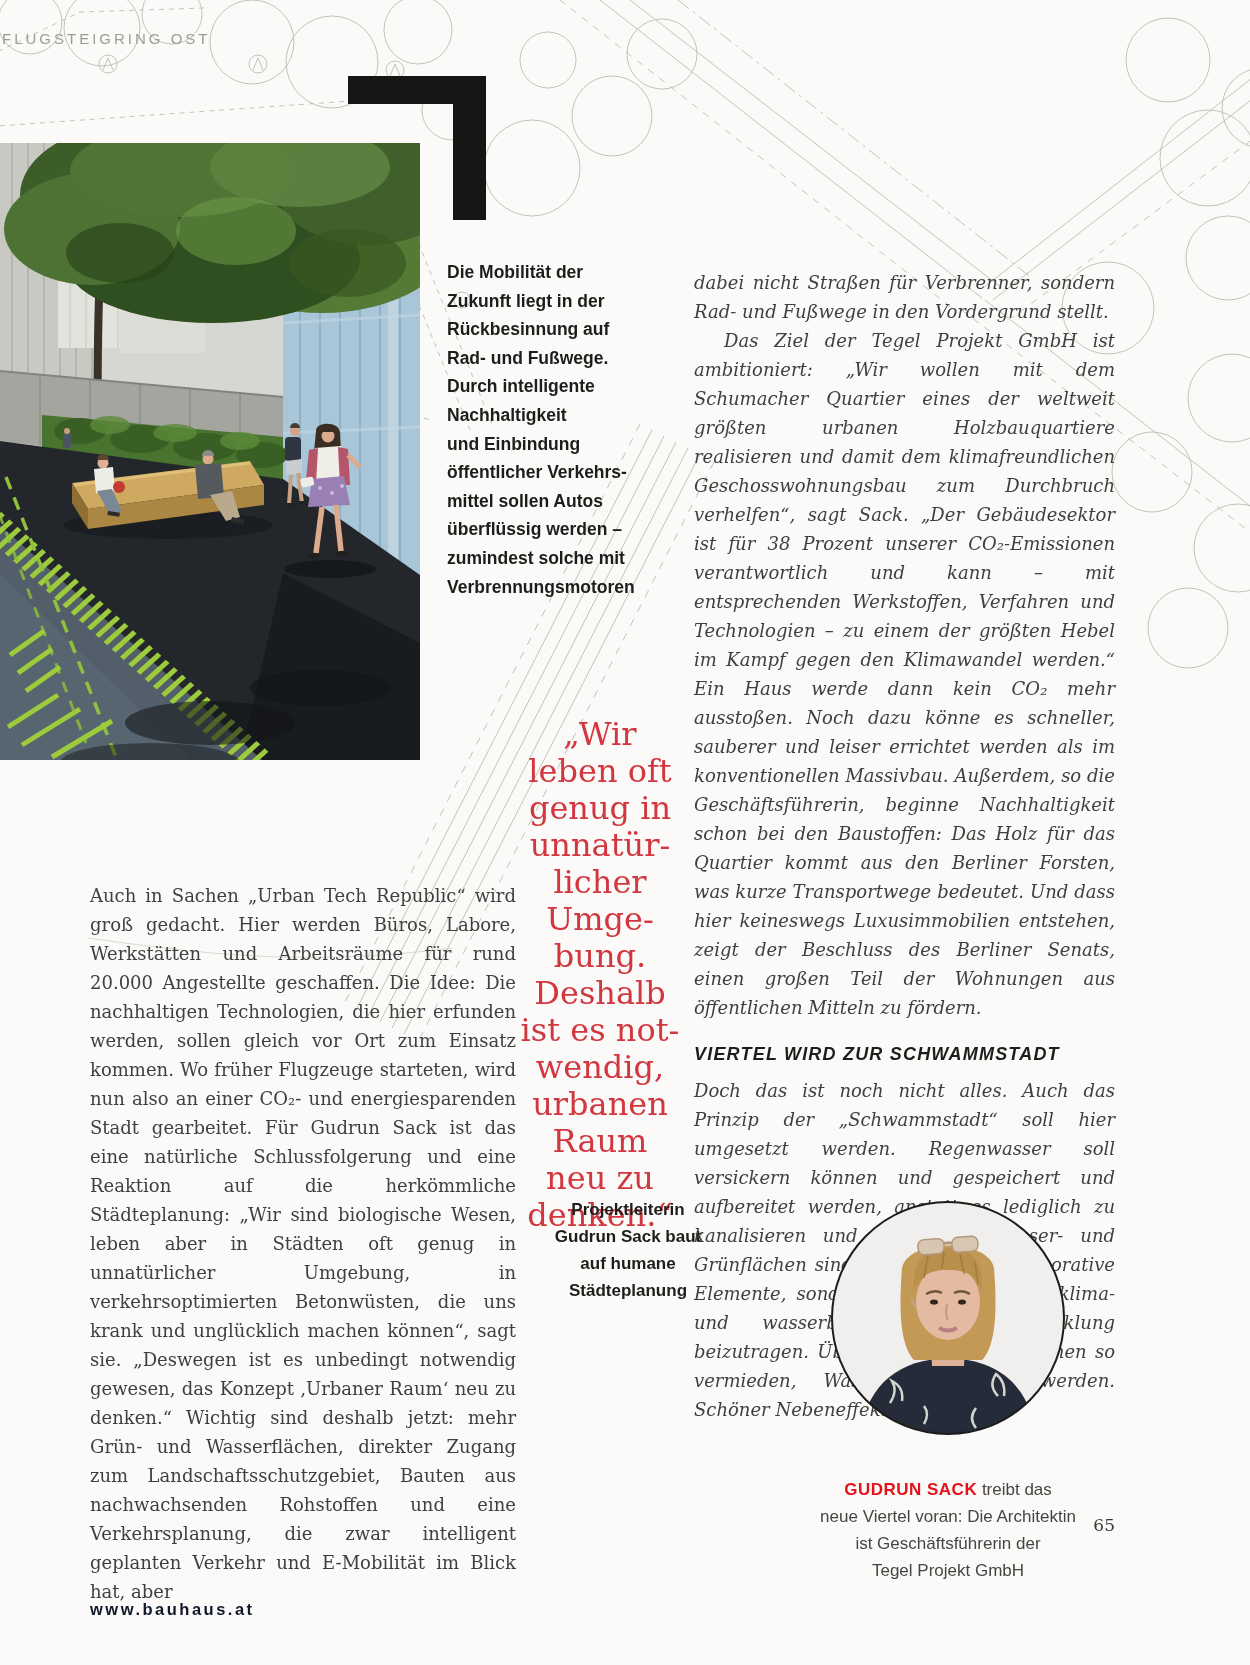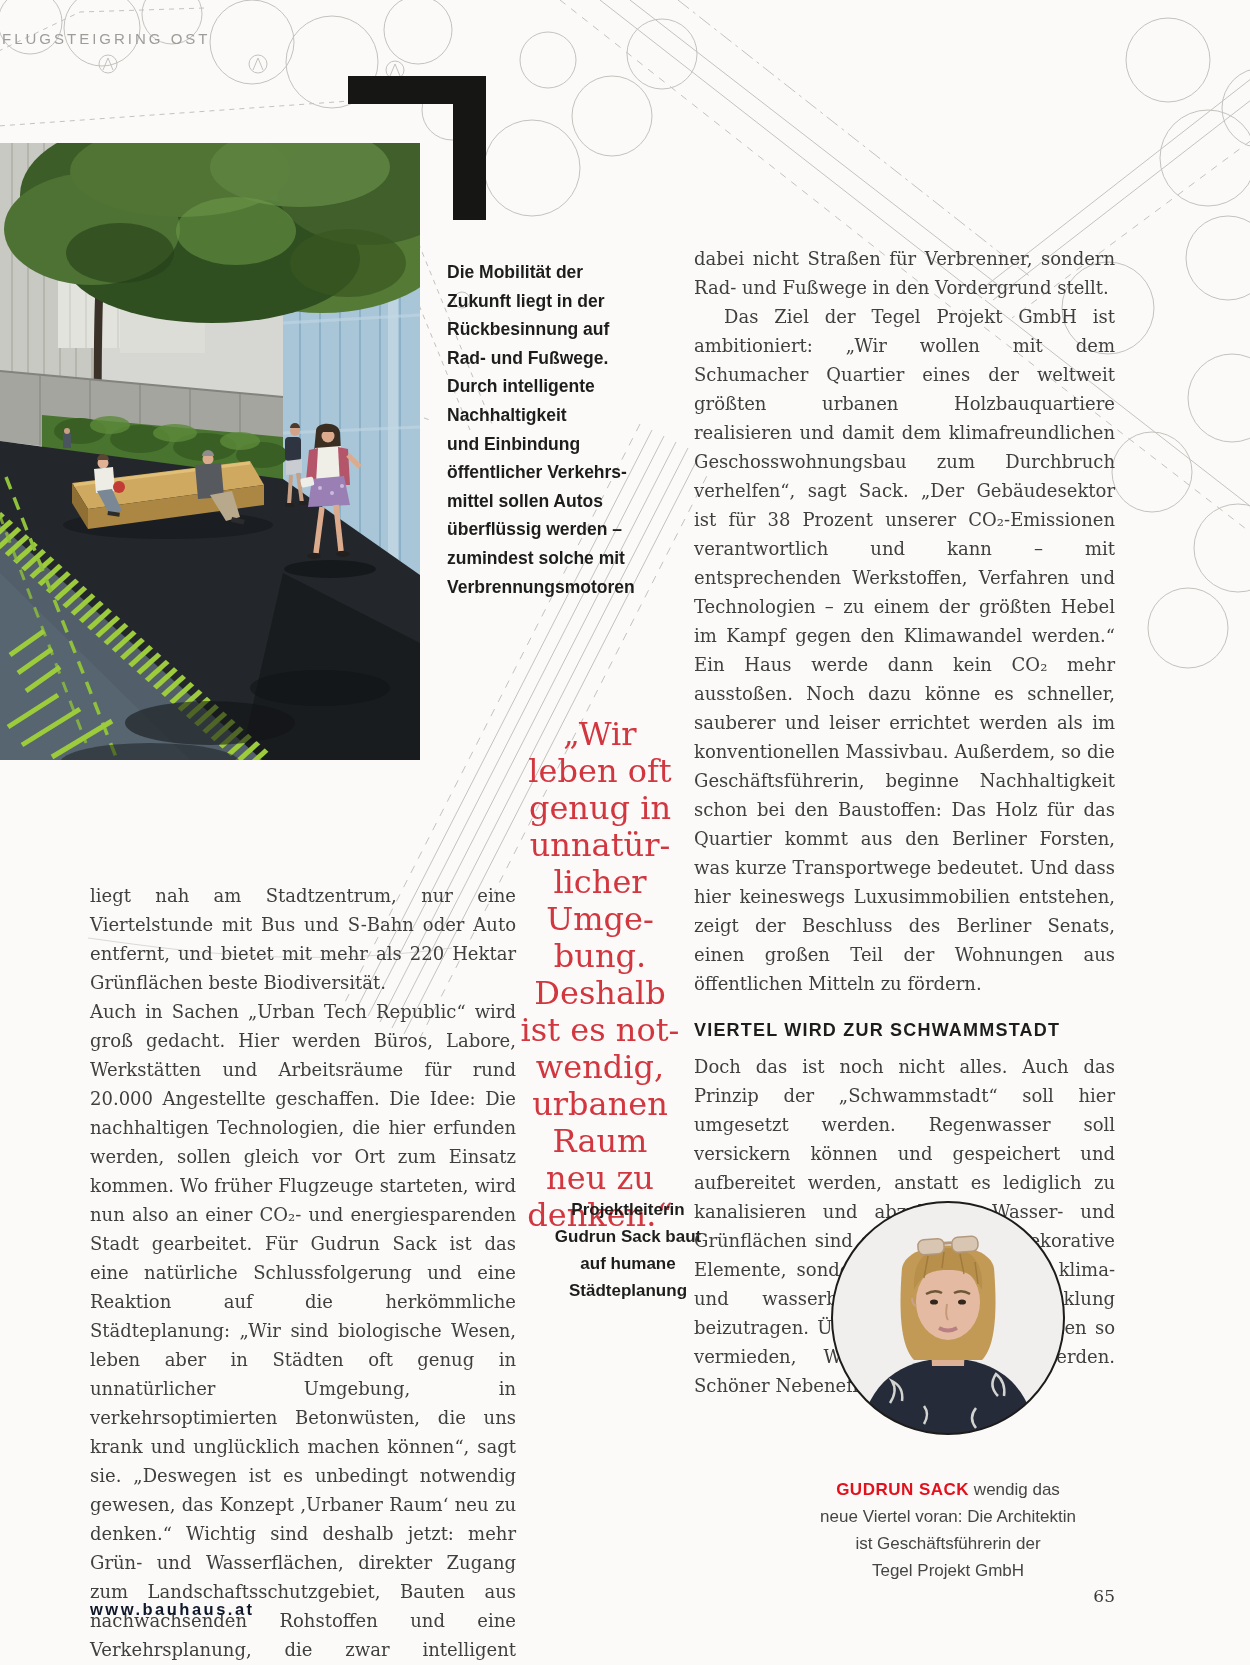--- a/index.html
+++ b/index.html
@@ -23,21 +23,21 @@
     white-space:pre-line;
   }
   
   .bodycol{
     font-family:"DejaVu Serif","Liberation Serif",serif;
     font-size:18px;line-height:29px;color:#3f3f3e;
     text-align:justify;
   }
   .bodycol p{margin:0;}
   .col-left{left:90px;top:881px;width:426px;}
-  .col-right{left:694px;top:244px;width:421px;}
+  .col-right{left:694px;top:268px;width:421px;font-style:italic;}
   .subhead{
     font-family:"Liberation Sans",sans-serif;font-weight:bold;
     font-size:18px;letter-spacing:1.2px;color:#1d1d1b;
     margin:18px 0 7px 0;text-align:left;
   }
   .indent{text-indent:30px;}
   .chev{color:#2a2a2a;font-family:"DejaVu Sans",sans-serif;font-size:15px;font-weight:bold;}
   
   .pull-quote{
     left:512px;top:672px;width:176px;
@@ -59,21 +59,21 @@
     text-align:center;
   }
   .caption-portrait .rest{white-space:pre-line;}
   .red-name{color:#e3111c;font-weight:bold;letter-spacing:0.5px;}
   
   .footer-url{
     left:90px;top:1600px;
     color:#0f172a;font-weight:bold;font-size:16.5px;letter-spacing:2.5px;
   }
   .page-number{
-    left:1060px;top:1586px;width:55px;text-align:right;
+    left:1060px;top:1515px;width:55px;text-align:right;
     color:#3a3a38;font-size:17px;font-family:"DejaVu Serif",serif;
   }
 </style>
 </head>
 <body>
 
 <svg id="plan-bg" class="abs" width="1250" height="1180" viewBox="0 0 1250 1180">
   <g stroke="#c3c2be" stroke-width="1" fill="none">
 
     <circle cx="30" cy="22" r="32"></circle>
@@ -312,21 +312,20 @@
 Durch intelligente
 Nachhaltigkeit
 und Einbindung
 öffentlicher Verkehrs-
 mittel sollen Autos
 überflüssig werden –
 zumindest solche mit
 Verbrennungsmotoren</div>
 
 <div class="abs bodycol col-left">
-  <p>liegt nah am Stadtzentrum, nur eine Viertelstunde mit Bus und S-Bahn oder Auto entfernt, und bietet mit mehr als 220 Hektar Grünflächen beste Biodiversität.</p>
   <p>Auch in Sachen „Urban Tech Republic“ wird groß gedacht. Hier werden Büros, Labore, Werkstätten und Arbeitsräume für rund 20.000 Angestellte geschaffen. Die Idee: Die nachhaltigen Technologien, die hier erfunden werden, sollen gleich vor Ort zum Einsatz kommen. Wo früher Flugzeuge starteten, wird nun also an einer CO₂- und energiesparenden Stadt gearbeitet. Für Gudrun Sack ist das eine natürliche Schlussfolgerung und eine Reaktion auf die herkömmliche Städteplanung: „Wir sind biologische Wesen, leben aber in Städten oft genug in unnatürlicher Umgebung, in verkehrsoptimierten Betonwüsten, die uns krank und unglücklich machen können“, sagt sie. „Deswegen ist es unbedingt notwendig gewesen, das Konzept ‚Urbaner Raum‘ neu zu denken.“ Wichtig sind deshalb jetzt: mehr Grün- und Wasserflächen, direkter Zugang zum Landschaftsschutzgebiet, Bauten aus nachwachsenden Rohstoffen und eine Verkehrsplanung, die zwar intelligent geplanten Verkehr und E-Mobilität im Blick hat, aber</p>
 </div>
 
 <div class="abs pull-quote">„Wir
 leben oft
 genug in
 unnatür-
 licher
 Umge-
 bung.
@@ -394,20 +393,20 @@
     <ellipse cx="106" cy="104" rx="4" ry="2.6" fill="#33271d"></ellipse>
     <ellipse cx="134" cy="104" rx="4" ry="2.6" fill="#33271d"></ellipse>
     <path d="M119,106 q-2,12 1,16" stroke="#c59877" stroke-width="2" fill="none"></path>
     <path d="M111,130 q9,5 18,0" stroke="#b97f83" stroke-width="4" fill="none"></path>
     <path d="M88,108 q-4,-2 -4,-8" stroke="#caa087" stroke-width="2" fill="none"></path>
   </g>
   <circle cx="120" cy="120" r="116" fill="none" stroke="#1c1c1a" stroke-width="2"></circle>
 </svg>
 
 <div class="abs caption-portrait">
-  <span class="red-name">GUDRUN SACK</span><span> wendig das</span><br>
+  <span class="red-name">GUDRUN SACK</span><span> treibt das</span><br>
   <span class="rest">neue Viertel voran: Die Architektin
 ist Geschäftsführerin der
 Tegel Projekt GmbH</span>
 </div>
 
 <div class="abs footer-url">www.bauhaus.at</div>
 <div class="abs page-number">65</div>
 
 </body></html>

